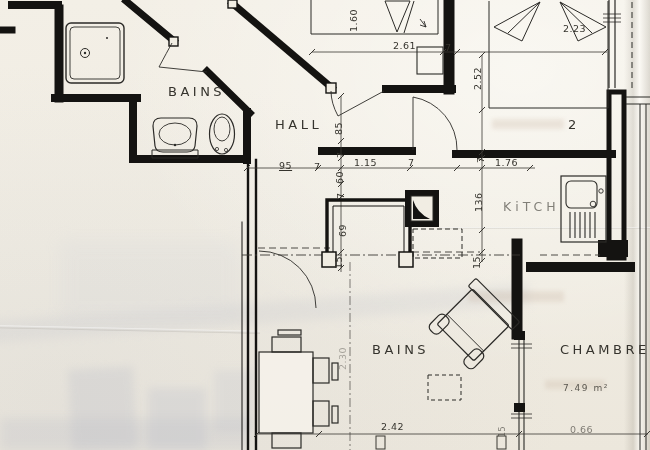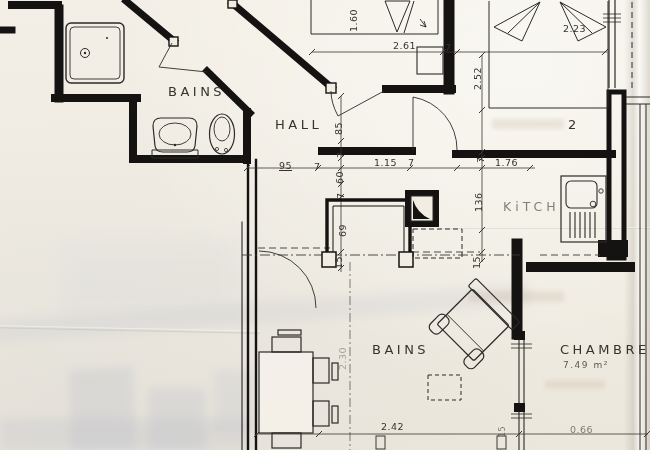--- a/index.html
+++ b/index.html
@@ -208,34 +208,34 @@
       <rect x="428" y="375" width="33" height="25" stroke-width="1" stroke-dasharray="4 3"></rect>
     </g>
   </svg>
 
   <span class="lbl rl" style="left:155px;top:84px;margin-left:13px;">BAINS</span>
   <span class="lbl rl" style="left:275px;top:117px;">HALL</span>
   <span class="lbl rl" style="left:568px;top:117px;">2</span>
   <span class="lbl rl semi" style="left:503px;top:199px;font-size:12.5px;letter-spacing:4px;">KiTCH</span>
   <span class="lbl rl" style="left:372px;top:342px;">BAINS</span>
   <span class="lbl rl" style="left:560px;top:342px;">CHAMBRE</span>
-  <span class="lbl area" style="left:563px;top:360px;">7.49 m²</span>
+  <span class="lbl area" style="left:563px;top:383px;">7.49 m²</span>
 
   <span class="lbl dm v" style="left:348px;top:32px;">1.60</span>
   <span class="lbl dm" style="left:365px;top:40px;margin-left:28px;">2.61</span>
   <span class="lbl dm" style="left:445px;top:42px;">7</span>
   <span class="lbl dm" style="left:563px;top:23px;">2.23</span>
   <span class="lbl dm v" style="left:472px;top:90px;">2.52</span>
   <span class="lbl dm v" style="left:333px;top:135px;">85</span>
   <span class="lbl dm" style="left:279px;top:160px;text-decoration:underline;">95</span>
   <span class="lbl dm" style="left:314px;top:161px;">7</span>
   <span class="lbl dm v" style="left:335px;top:158px;">7</span>
   <span class="lbl dm v" style="left:334px;top:184px;">60</span>
   <span class="lbl dm v" style="left:335px;top:199px;">7</span>
-  <span class="lbl dm" style="left:374px;top:157px;">1.15</span>
+  <span class="lbl dm" style="left:354px;top:157px;">1.15</span>
   <span class="lbl dm" style="left:408px;top:157px;">7</span>
   <span class="lbl dm v" style="left:475px;top:163px;">7</span>
   <span class="lbl dm" style="left:495px;top:157px;">1.76</span>
   <span class="lbl dm v" style="left:473px;top:212px;">136</span>
   <span class="lbl dm v" style="left:337px;top:237px;">69</span>
   <span class="lbl dm v" style="left:333px;top:269px;">15</span>
   <span class="lbl dm v" style="left:471px;top:269px;">15</span>
   <span class="lbl dm v faint" style="left:337px;top:370px;">2.30</span>
   <span class="lbl dm" style="left:381px;top:421px;">2.42</span>
   <span class="lbl dm v semi" style="left:498px;top:437px;font-size:8px;">15</span>

